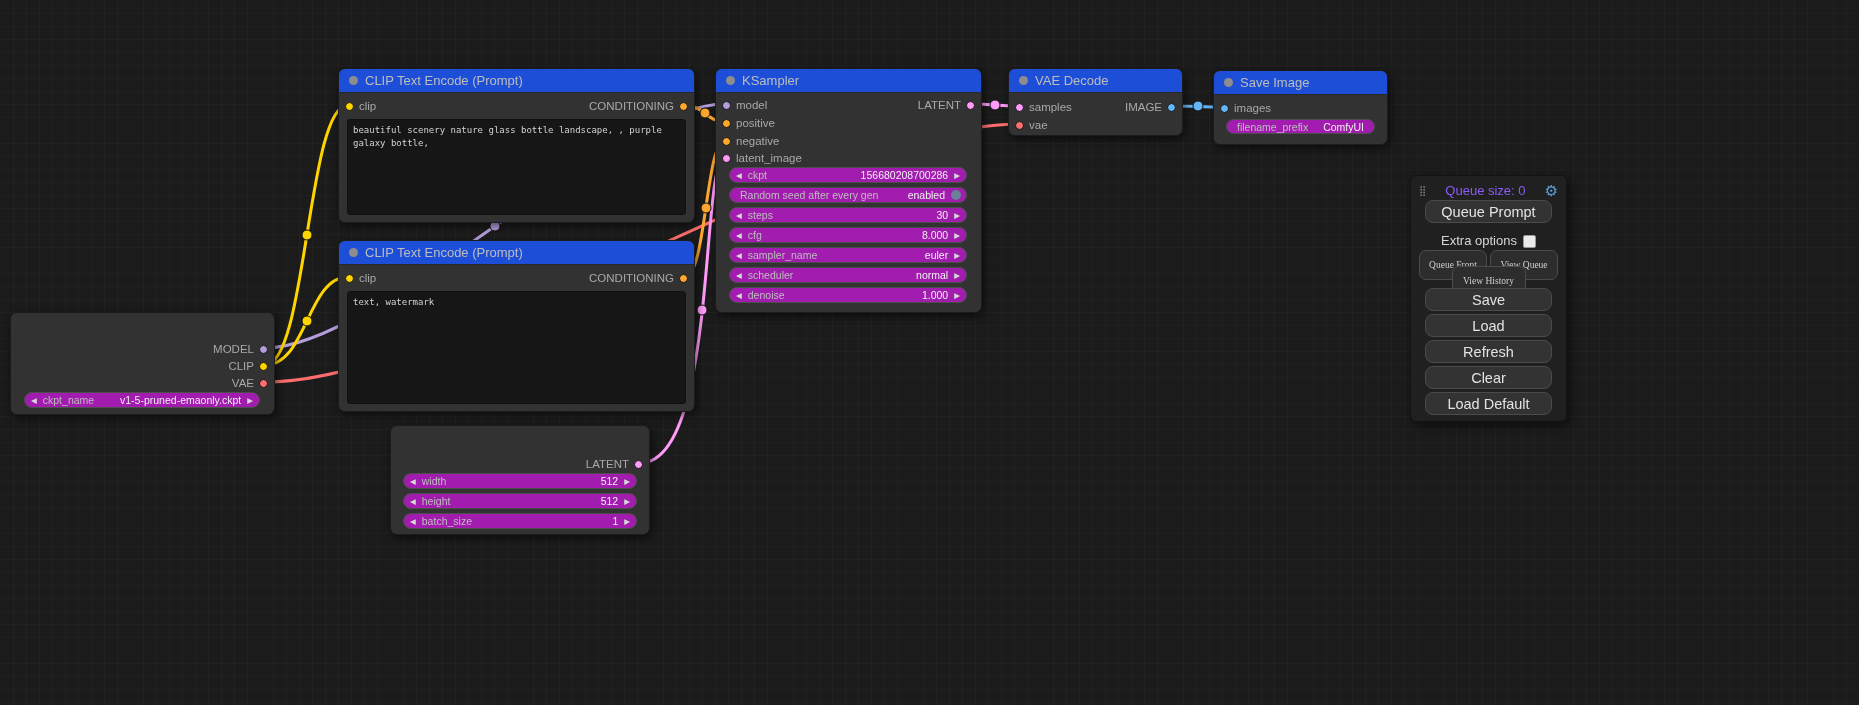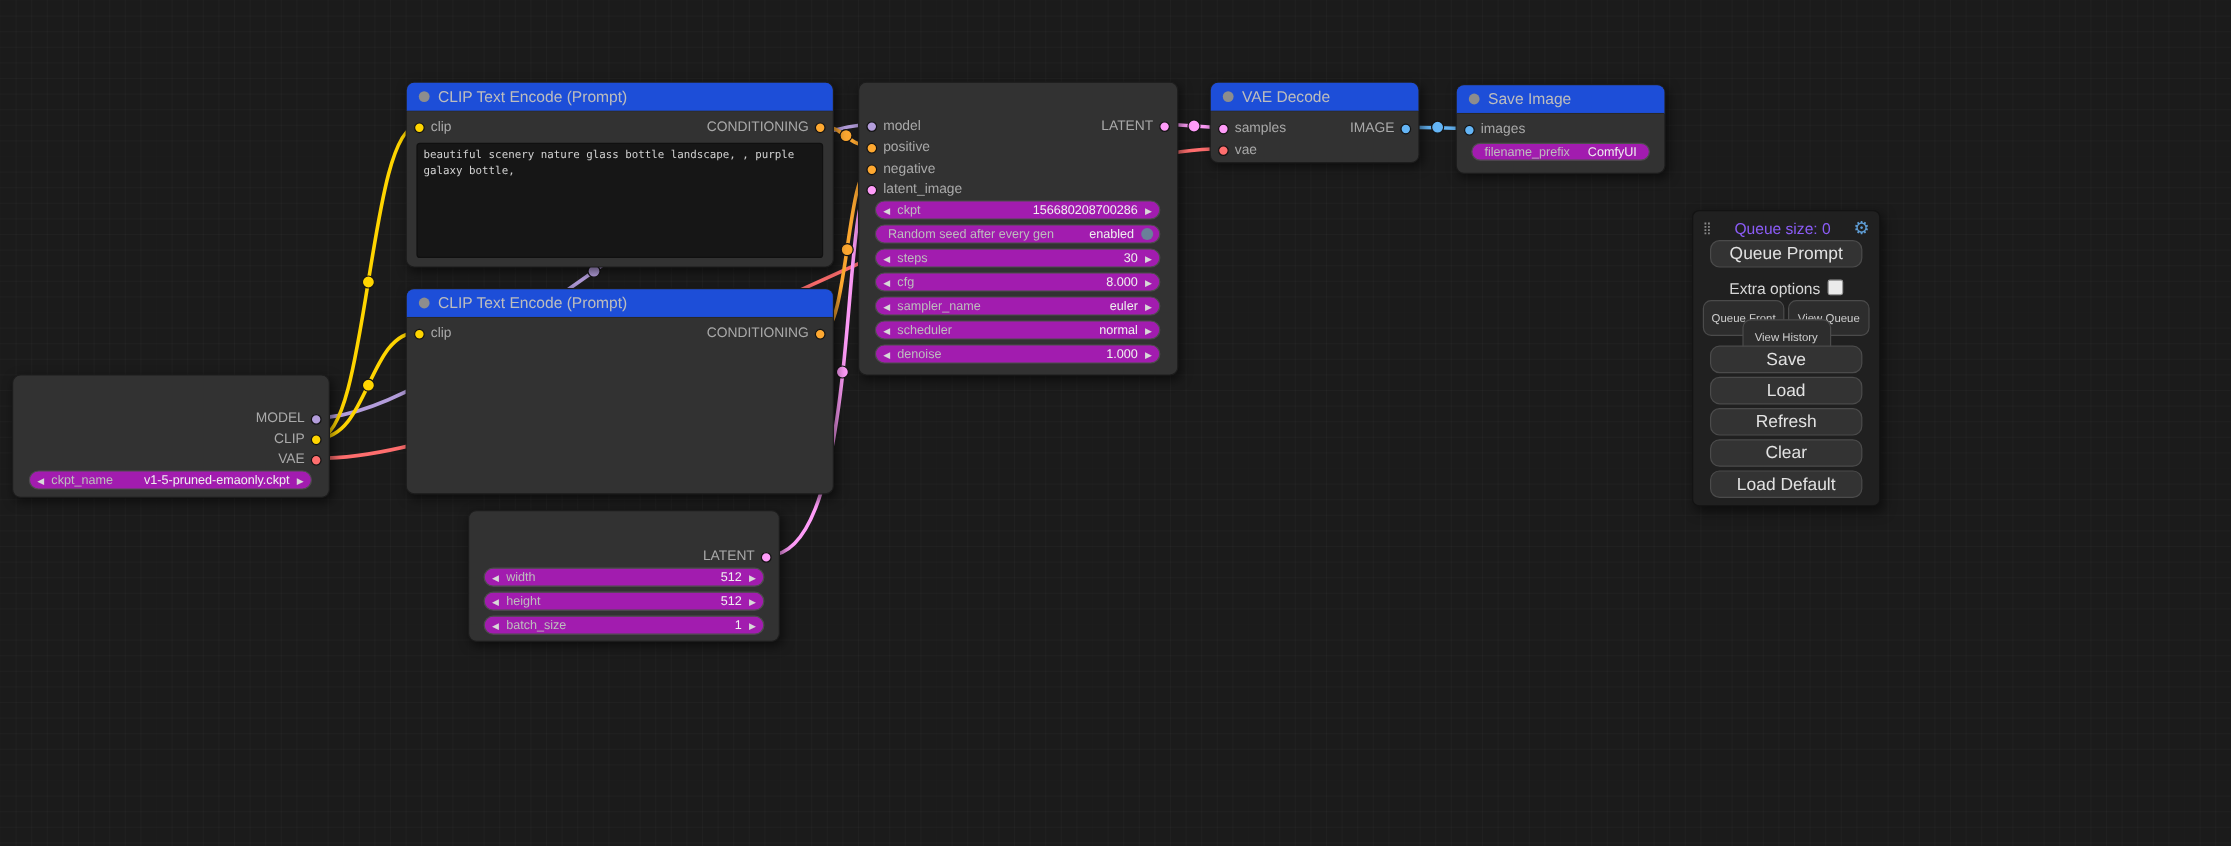--- a/index.html
+++ b/index.html
@@ -37,24 +37,24 @@
   .tdot{flex:none;width:10px;height:10px;border-radius:50%;background:#6a8099;margin-left:6px;margin-right:-5px}
 
   .ntext{position:absolute;left:8px;right:8px;background:#161616;border:1px solid #101010;border-radius:3px;color:#d2d2d2;font-family:"DejaVu Sans Mono",monospace;font-size:9px;line-height:1.4;padding:4px 5px;resize:none;overflow:hidden;width:calc(100% - 16px)}
 
   #qpanel{position:absolute;z-index:3;left:1410px;top:175px;width:157px;height:247px;background:#202020;border:1px solid #131313;border-radius:6px;box-shadow:3px 4px 10px rgba(0,0,0,.5);color:#d6d6d6}
   .qhead{position:absolute;top:5px;left:0;right:0;height:18px;display:flex;align-items:center;padding:0 8px}
   .qdrag{color:#8a8a8a;font-size:10px;cursor:grab}
   .qsize{flex:1;text-align:center;font-size:13px;color:#8b5cf6}
   .qgear{color:#5f9ed6;font-size:15px;line-height:1;cursor:pointer}
   .qbtn{position:absolute;left:14px;right:14px;height:23px;background:#333;border:1px solid #4b4b4b;border-radius:8px;color:#e2e2e2;font-size:14.5px;font-family:inherit;display:flex;align-items:center;justify-content:center;cursor:pointer}
-  .qextra{position:absolute;top:57px;left:0;right:0;display:flex;align-items:flex-start;justify-content:center;gap:6px;font-size:13px}
+  .qextra{position:absolute;top:57px;left:0;right:0;display:flex;align-items:flex-end;justify-content:center;gap:6px;font-size:13px}
   .qcheck{width:13px;height:13px;background:#ebebeb;border-radius:2px;border:1px solid #9a9a9a;cursor:pointer}
   .qsmallrow{position:absolute;left:8px;right:8px;display:flex;gap:3px;justify-content:center}
-  .qsmall{flex:1;height:30px;background:#2d2d2d;border:1px solid #4b4b4b;border-radius:7px;color:#cfcfcf;font-size:9.5px;font-family:Liberation Sans, sans-serif;display:flex;align-items:center;justify-content:center;cursor:pointer}
+  .qsmall{flex:1;height:30px;background:#2d2d2d;border:1px solid #4b4b4b;border-radius:7px;color:#cfcfcf;font-size:9.5px;font-family:Liberation Serif, serif;display:flex;align-items:center;justify-content:center;cursor:pointer}
   .qsmall.solo{flex:0 0 74px}
 </style>
 </head>
 <body>
 
 <div id="canvas">
 
   <svg id="wires" width="1859" height="705">
     <path class="wire" stroke="#B39DDB" d="M 265 348 C 380 348 610 104 725 104"></path>
     <path class="wire" stroke="#FFD500" d="M 265 365 C 307 365 307 105 348 105"></path>
@@ -118,20 +118,21 @@
       <span class="ttext">CLIP Text Encode (Prompt)</span>
     </div>
     <div class="slot in" style="top:29px">
       <span class="sdot c-clip"></span>
       <span>clip</span>
     </div>
     <div class="slot out" style="top:29px">
       <span>CONDITIONING</span>
       <span class="sdot c-cond"></span>
     </div>
+    <textarea class="ntext" style="top: 50px; height: 113px;" spellcheck="false">text, watermark</textarea>
   </div>
 
   <div class="node" style="left:390px;top:425px;width:260px;height:110px">
     <div class="slot out" style="top:30px">
       <span>LATENT</span>
       <span class="sdot c-latent"></span>
     </div>
     <div class="widget" style="top:47px;left:12px;right:12px">
       <span class="warr">◀</span>
       <span class="wlabel">width</span>
@@ -146,20 +147,24 @@
     </div>
     <div class="widget" style="top:87px;left:12px;right:12px">
       <span class="warr">◀</span>
       <span class="wlabel">batch_size</span>
       <span class="wvalue">1</span>
       <span class="warr">▶</span>
     </div>
   </div>
 
   <div class="node" style="left:715px;top:68px;width:267px;height:245px">
+    <div class="ntitle">
+      <span class="cdot"></span>
+      <span class="ttext">KSampler</span>
+    </div>
     <div class="slot in" style="top:28px">
       <span class="sdot c-model"></span>
       <span>model</span>
     </div>
     <div class="slot in" style="top:46px">
       <span class="sdot c-cond"></span>
       <span>positive</span>
     </div>
     <div class="slot in" style="top:64px">
       <span class="sdot c-cond"></span>

